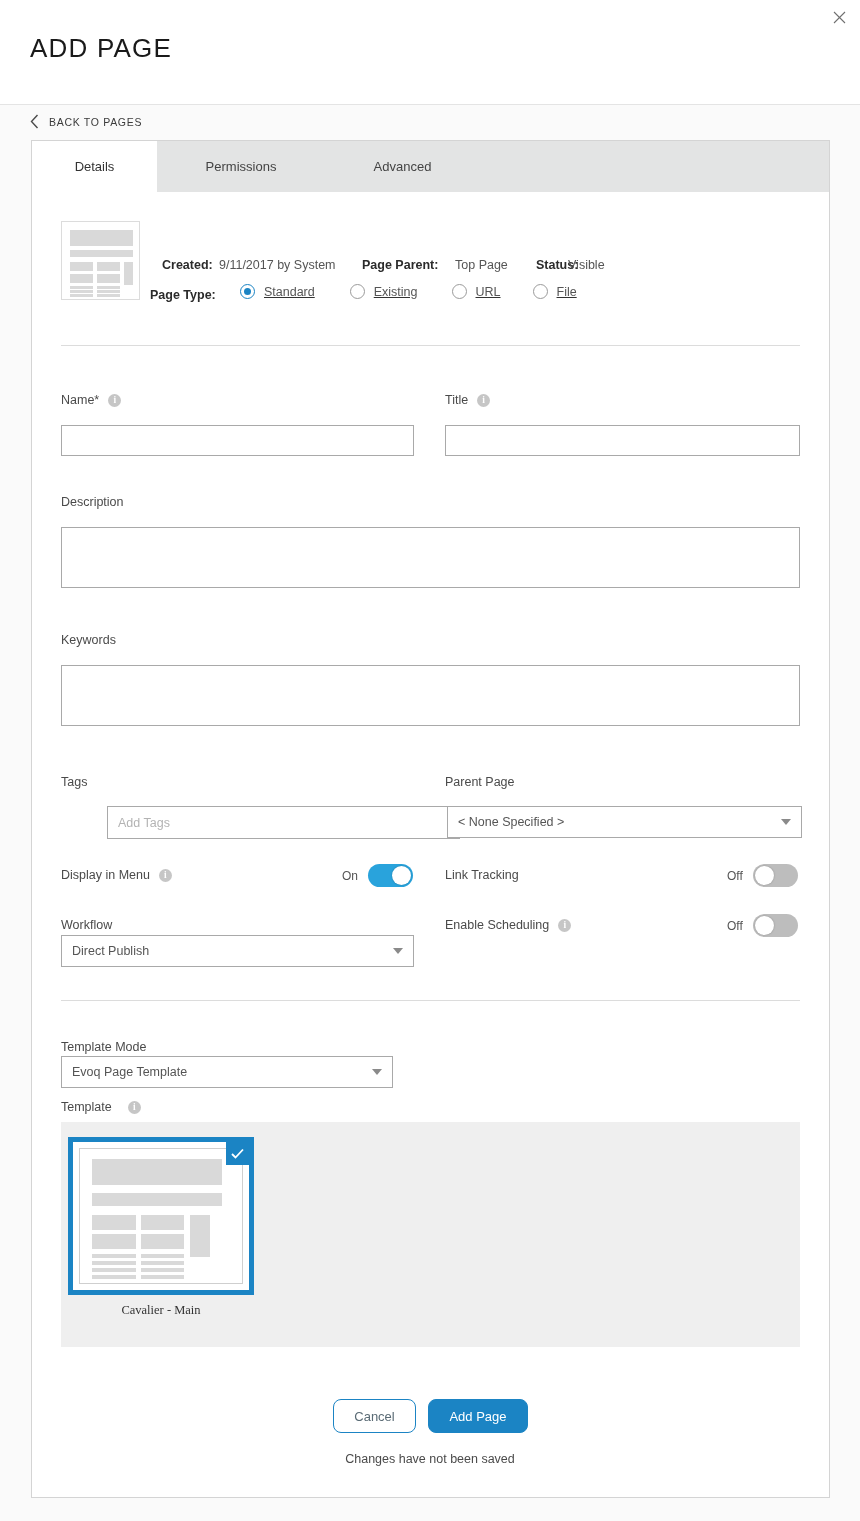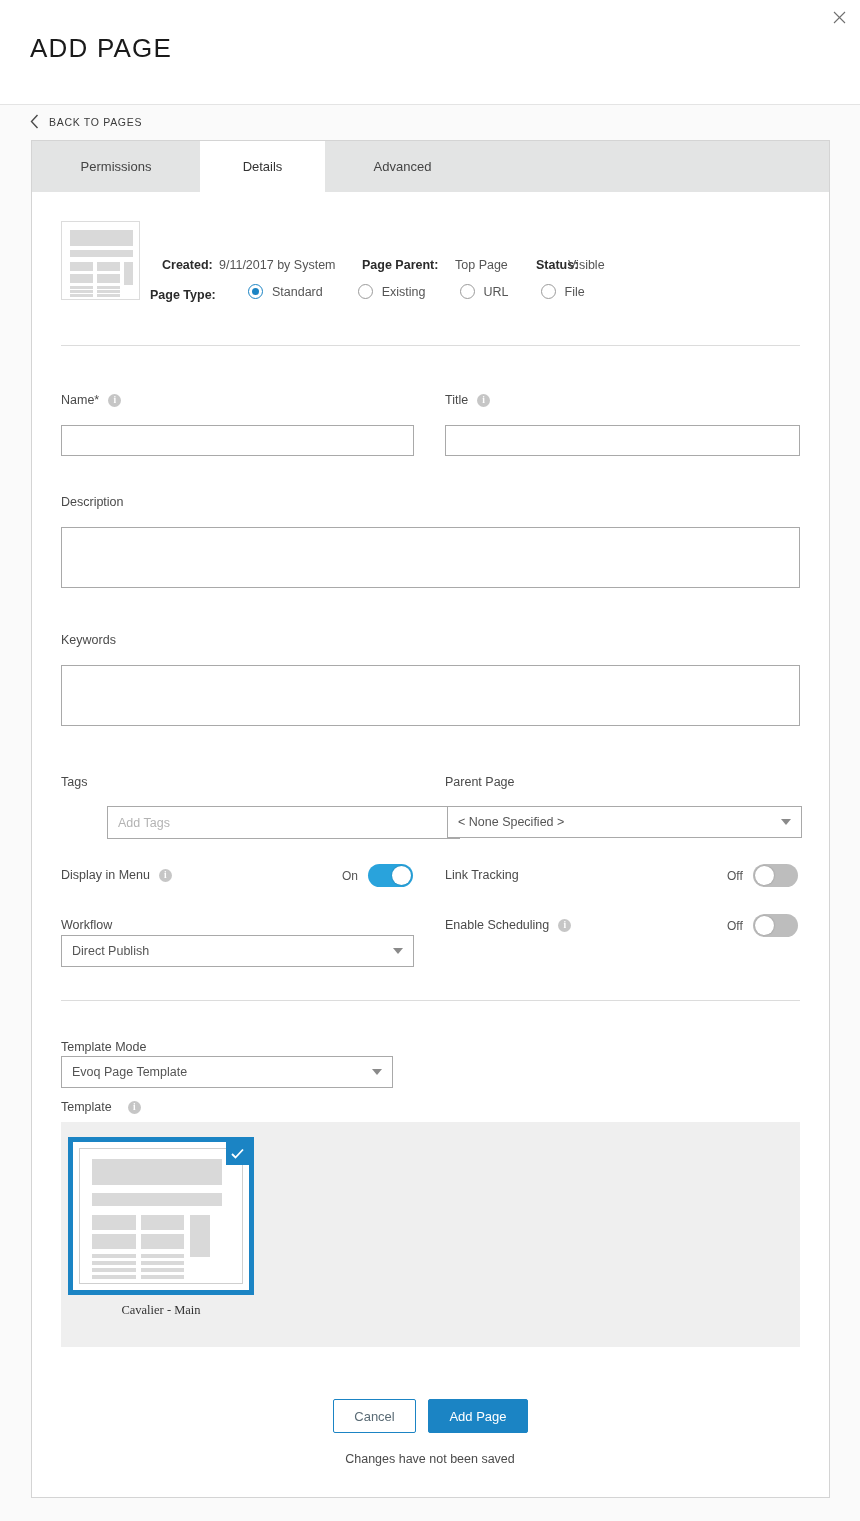--- a/index.html
+++ b/index.html
@@ -115,21 +115,21 @@
   .lbl-b { font-weight: bold; color: #2b2b2b; }
   .val-g { color: #555; }
   .m-created-l { position: absolute; left: 12px; top: 2px; }
   .m-created-v { position: absolute; left: 69px; top: 2px; }
   .m-parent-l  { position: absolute; left: 212px; top: 2px; }
   .m-parent-v  { position: absolute; left: 305px; top: 2px; }
   .m-status-l  { position: absolute; left: 386px; top: 2px; }
   .m-status-v  { position: absolute; left: 418px; top: 2px; text-align: right; }
   .m-ptype-l   { position: absolute; left: 0; top: 4px; }
 
-  .radios { position: absolute; left: 98px; top: 0; display: flex; align-items: center; }
+  .radios { position: absolute; left: 90px; top: 0; display: flex; align-items: center; text-decoration: underline; }
   .radio-item { display: flex; align-items: center; cursor: pointer; }
   .radio-item .rdo {
     width: 15px; height: 15px; border-radius: 50%;
     border: 1.5px solid #9b9b9b; background: #fff;
     display: inline-block; position: relative;
   }
   .radio-item.sel .rdo { border-color: #1b84c4; }
   .radio-item.sel .rdo::after {
     content: ""; position: absolute; left: 2.5px; top: 2.5px;
     width: 7px; height: 7px; border-radius: 50%; background: #1b84c4;
@@ -242,21 +242,21 @@
     position: absolute; left: 0; top: 166px;
     width: 186px; text-align: center;
     font-family: "Liberation Serif", serif;
     font-size: 12.5px; color: #333;
   }
 
   
   .btn {
     position: absolute;
     height: 34px;
-    border-radius: 2px;
+    border-radius: 8px;
     font-size: 13px;
     display: flex; align-items: center; justify-content: center;
     cursor: pointer;
     font-family: "Liberation Sans", sans-serif;
   }
   .btn-cancel {
     left: 333px; top: 1399px; width: 83px;
     background: #fff; border: 1px solid #1b84c4; color: #5a6b75;
   }
   .btn-primary {
@@ -288,22 +288,22 @@
     <svg class="back-chevron" width="9" height="15" viewBox="0 0 9 15">
       <polyline points="7.5,1 1.5,7.5 7.5,14" fill="none" stroke="#4a4a4a" stroke-width="1.4"></polyline>
     </svg>
     <span class="back-label">BACK TO PAGES</span>
   </div>
 </div>
 
 <div class="panel">
 
   <div class="tabstrip">
+    <div class="tab w1 active">Details</div>
     <div class="tab w2">Permissions</div>
-    <div class="tab w1 active">Details</div>
     <div class="tab w3">Advanced</div>
   </div>
 
 </div>
 
 <div class="thumb-small">
   <div class="mini">
     <i style="left:2px;  top:2px;  width:63px; height:16px;"></i>
     <i style="left:2px;  top:22px; width:63px; height:7px;"></i>
     <i style="left:2px;  top:34px; width:23px; height:9px;"></i>

